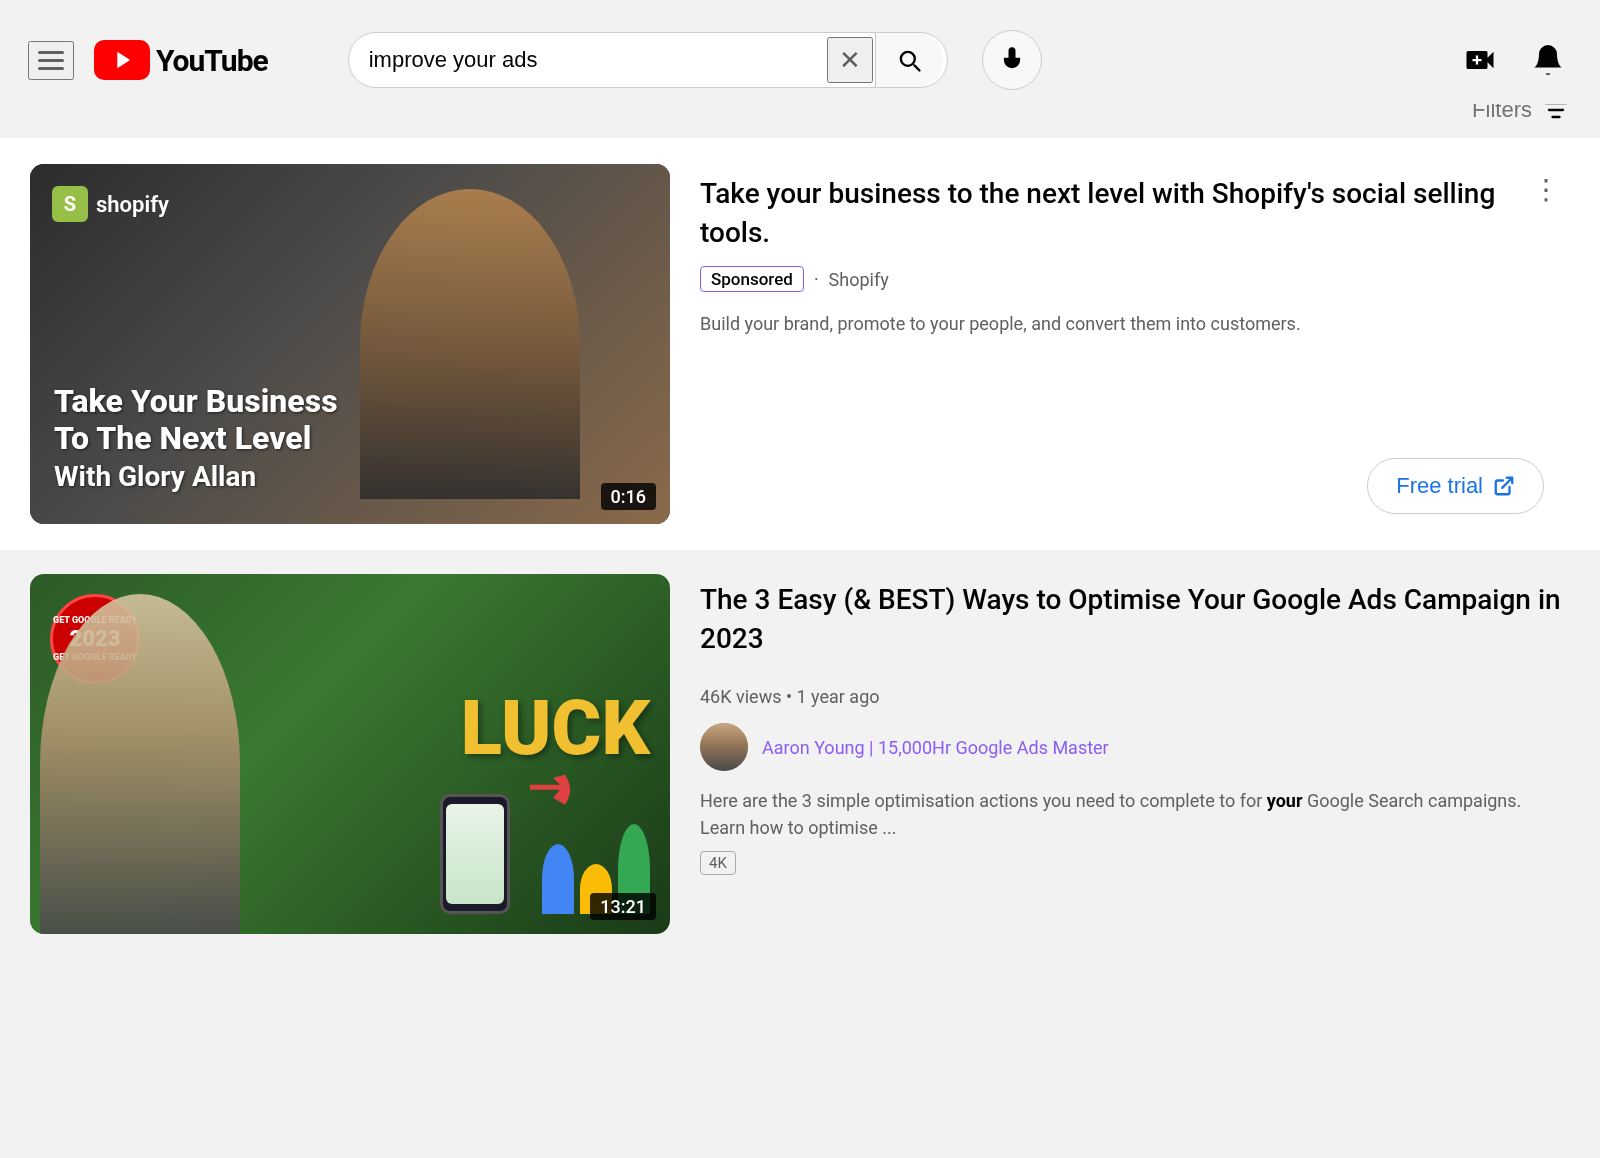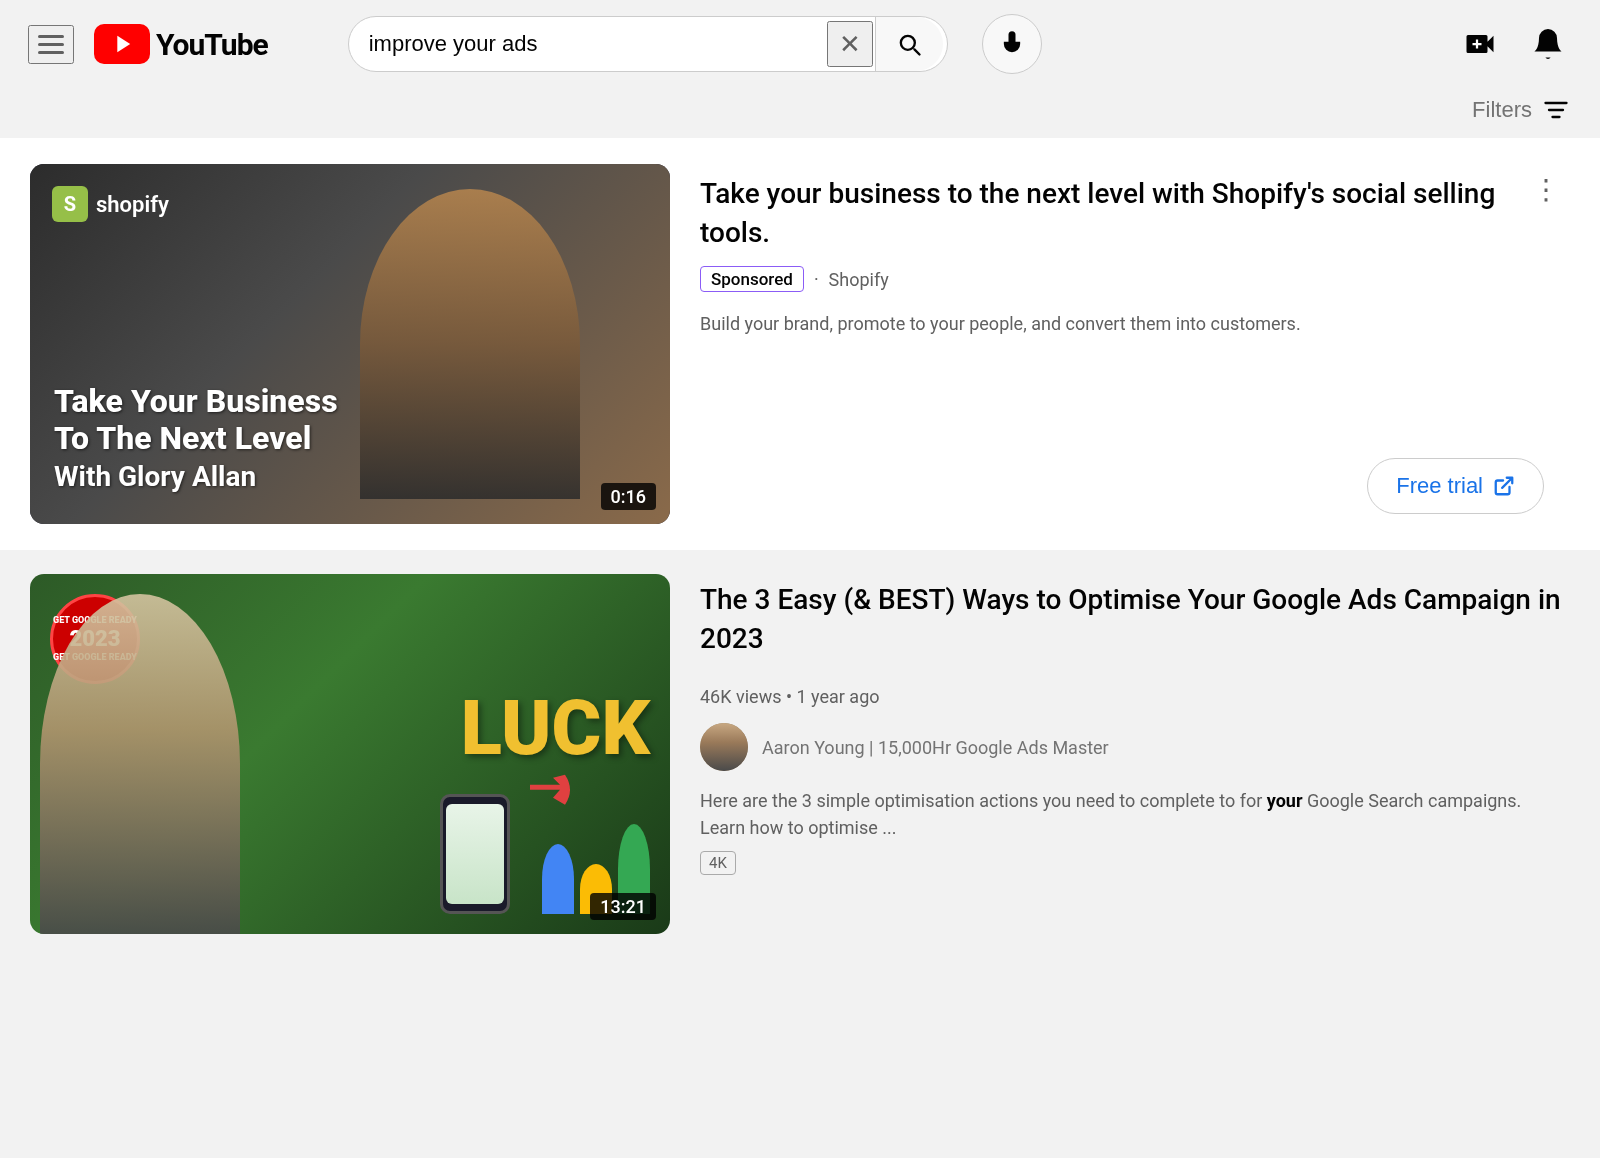--- a/index.html
+++ b/index.html
@@ -12,21 +12,21 @@
     }
 
     
     .header {
       background: #f2f2f2;
       display: flex;
       align-items: center;
       padding: 14px 28px;
       gap: 20px;
       position: sticky;
-      top: 0;
+      top: 16px;
       z-index: 100;
     }
     .hamburger {
       display: flex;
       flex-direction: column;
       gap: 5px;
       cursor: pointer;
       padding: 8px;
     }
     .hamburger span {
@@ -538,21 +538,21 @@
       overflow: hidden;
     }
     .channel-avatar-inner {
       width: 100%;
       height: 100%;
       background: linear-gradient(180deg, #c8a882 0%, #9a7a5a 40%, #4a4a4a 100%);
       border-radius: 50%;
     }
     .channel-name {
       font-size: 18px;
-      color: #737373;
+      color: #8b5cf6;
     }
     .video-description {
       font-size: 18px;
       color: #606060;
       line-height: 1.5;
     }
     .video-description strong {
       color: #030303;
     }
     .quality-badge {

